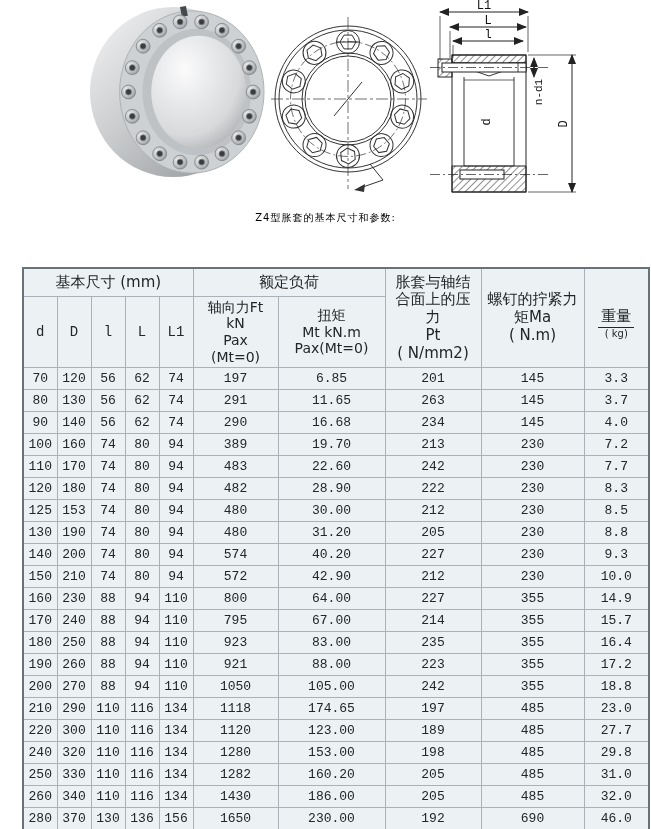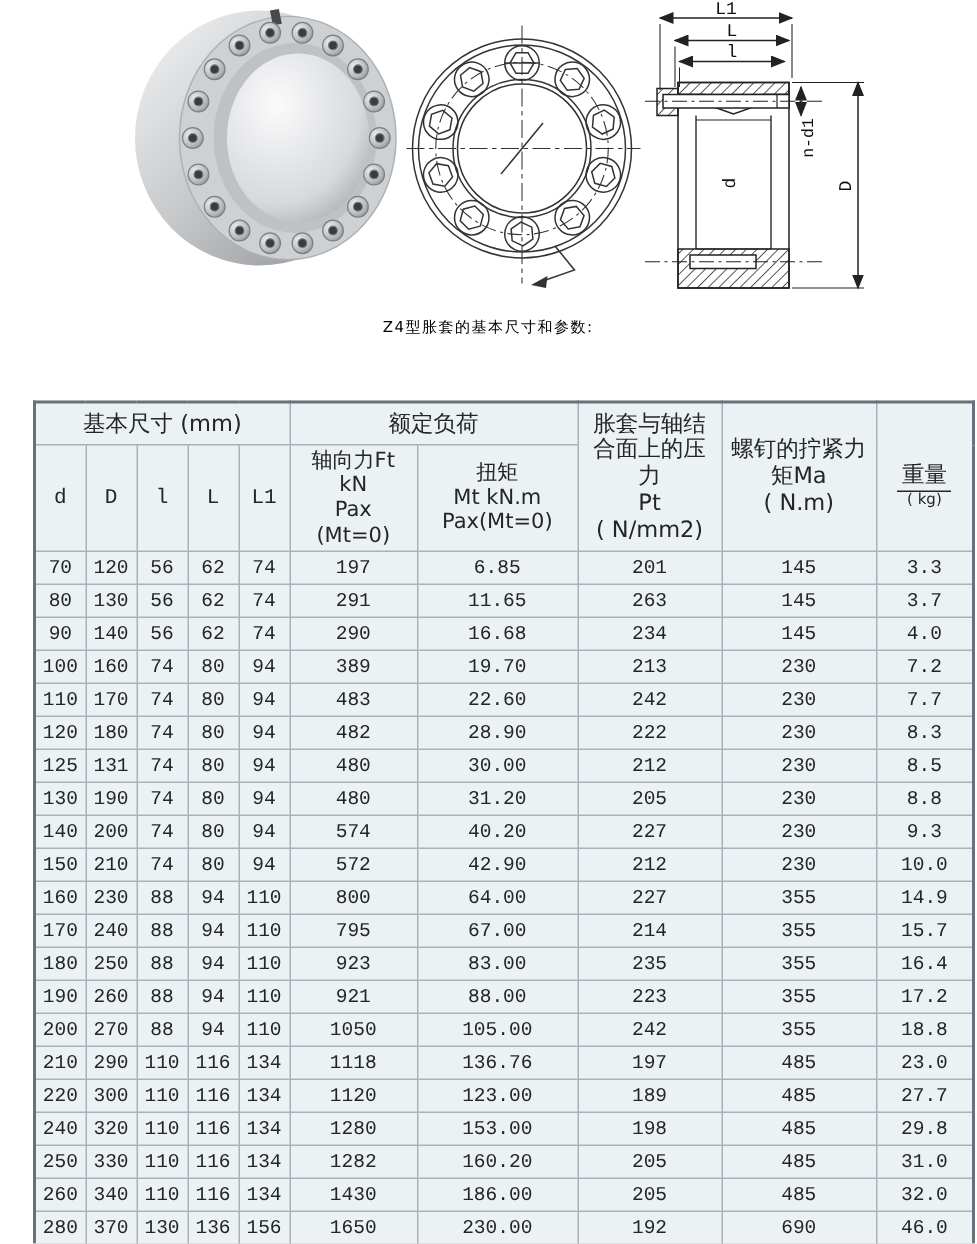--- a/index.html
+++ b/index.html
@@ -364,21 +364,21 @@
           <td>80</td>
           <td>94</td>
           <td>482</td>
           <td>28.90</td>
           <td>222</td>
           <td>230</td>
           <td>8.3</td>
         </tr>
         <tr>
           <td>125</td>
-          <td>131</td>
+          <td>153</td>
           <td>74</td>
           <td>80</td>
           <td>94</td>
           <td>480</td>
           <td>30.00</td>
           <td>212</td>
           <td>230</td>
           <td>8.5</td>
         </tr>
         <tr>
@@ -477,21 +477,21 @@
           <td>355</td>
           <td>18.8</td>
         </tr>
         <tr>
           <td>210</td>
           <td>290</td>
           <td>110</td>
           <td>116</td>
           <td>134</td>
           <td>1118</td>
-          <td>136.76</td>
+          <td>174.65</td>
           <td>197</td>
           <td>485</td>
           <td>23.0</td>
         </tr>
         <tr>
           <td>220</td>
           <td>300</td>
           <td>110</td>
           <td>116</td>
           <td>134</td>

